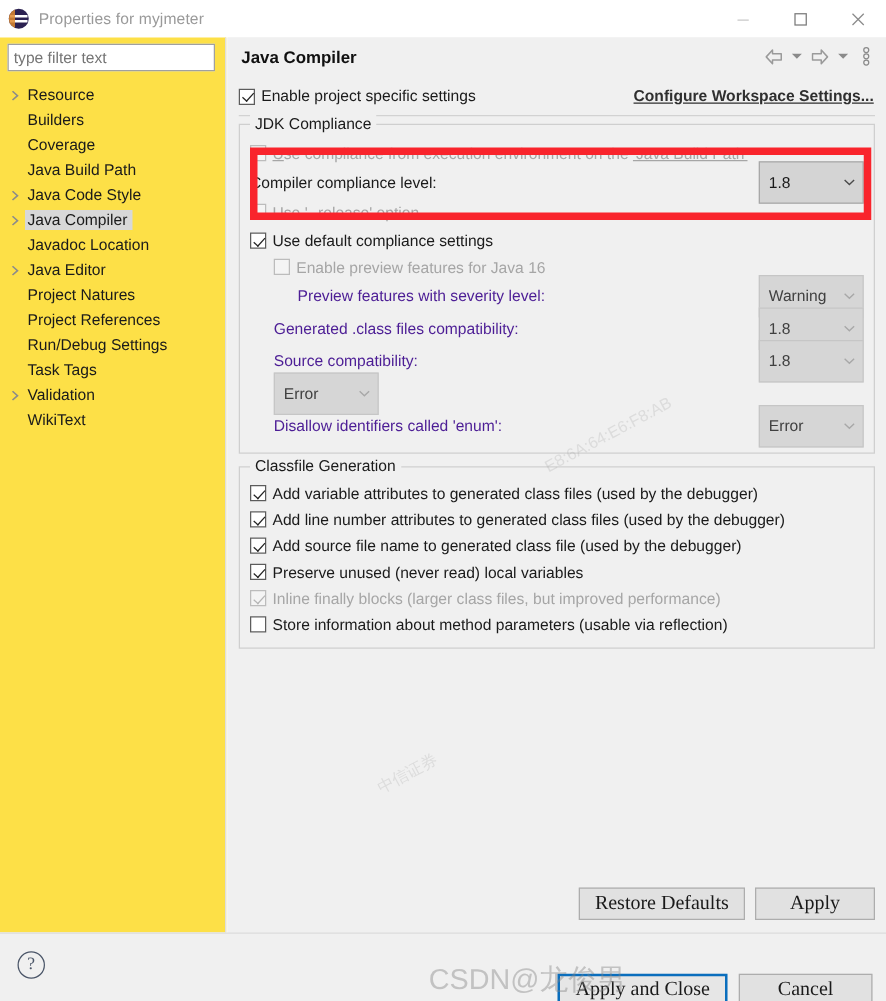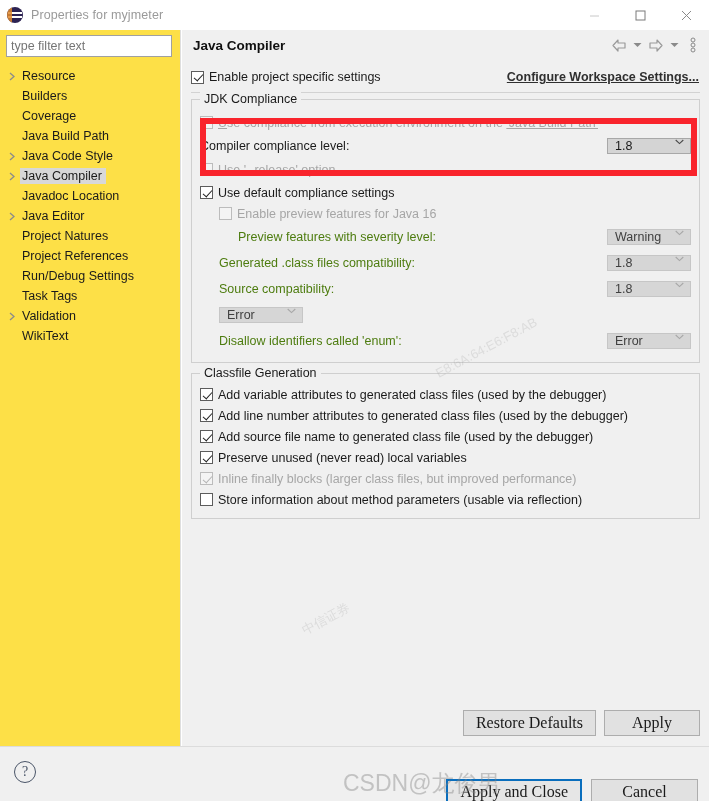--- a/index.html
+++ b/index.html
@@ -165,27 +165,27 @@
     position: absolute; left: 8px; top: -8px;
     background: #f0f0f0; padding: 0 4px;
     font-size: 12.5px; color: #1a1a1a; white-space: nowrap;
   }
 
   .field-row {
     display: flex; align-items: center; justify-content: space-between;
     height: 26px;
   }
   .field-label { font-size: 12.5px; color: #1a1a1a; white-space: nowrap; }
-  .field-label.dim { color: #4d7c0f; }
+  .field-label.dim { color: #4c1d95; }
 
   .combo {
-    width: 84px; height: 16px;
+    width: 84px; height: 34px;
     border: 1px solid #a8a8a8;
     background: #d4d4d4;
-    display: flex; align-items: flex-start; justify-content: space-between;
+    display: flex; align-items: center; justify-content: space-between;
     padding: 0 6px 0 7px;
     font-size: 12.5px; color: #1a1a1a;
     flex: 0 0 84px;
   }
   .combo.disabled { color: #404040; border-color: #c6c6c6; background: #d6d6d6; }
   .combo .cv { white-space: nowrap; }
 
   .indent-1 { padding-left: 19px; }
   .indent-2 { padding-left: 38px; }
 

